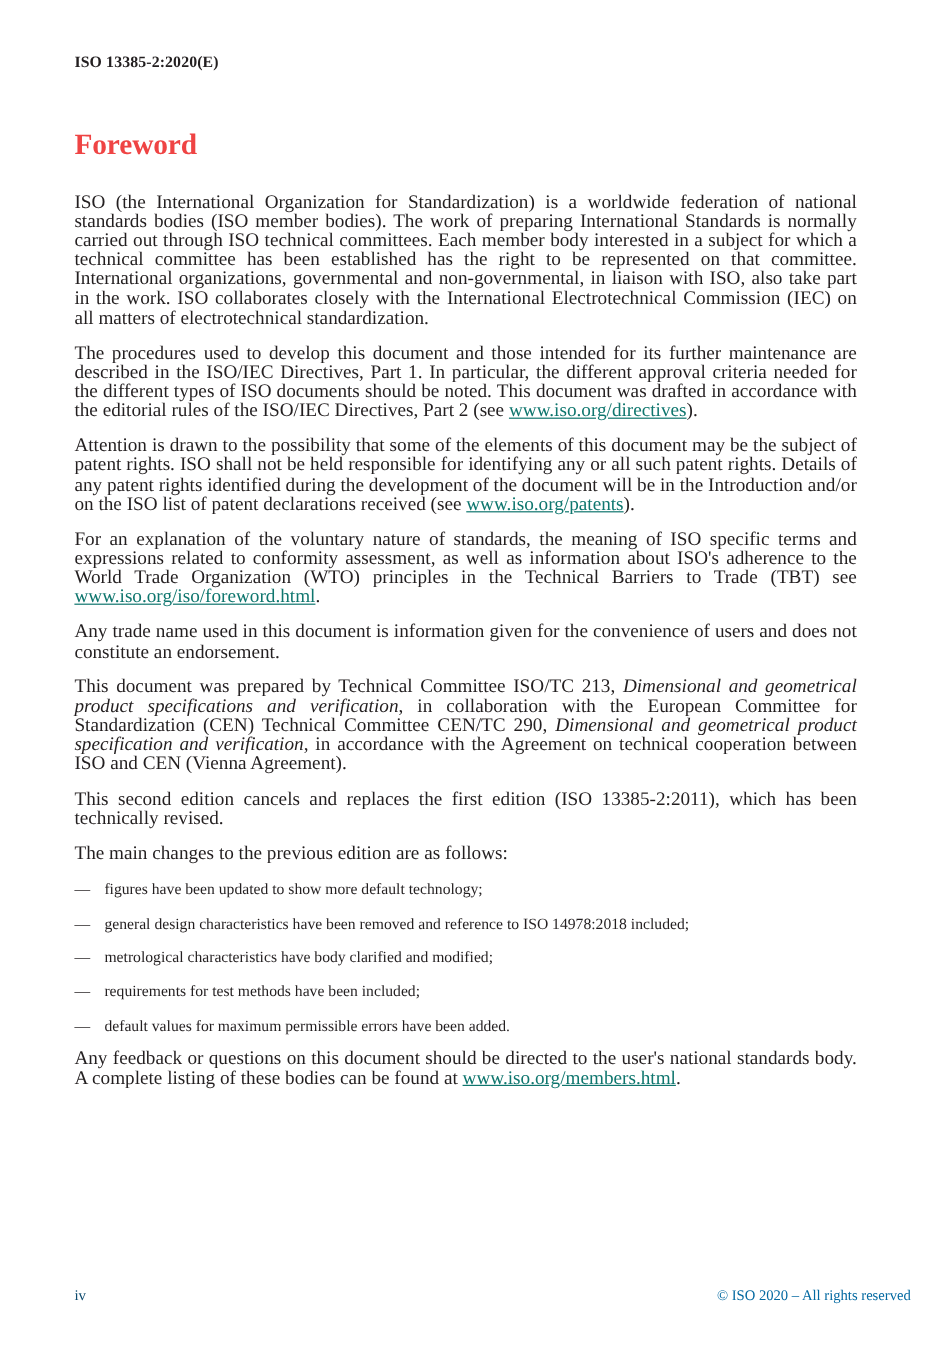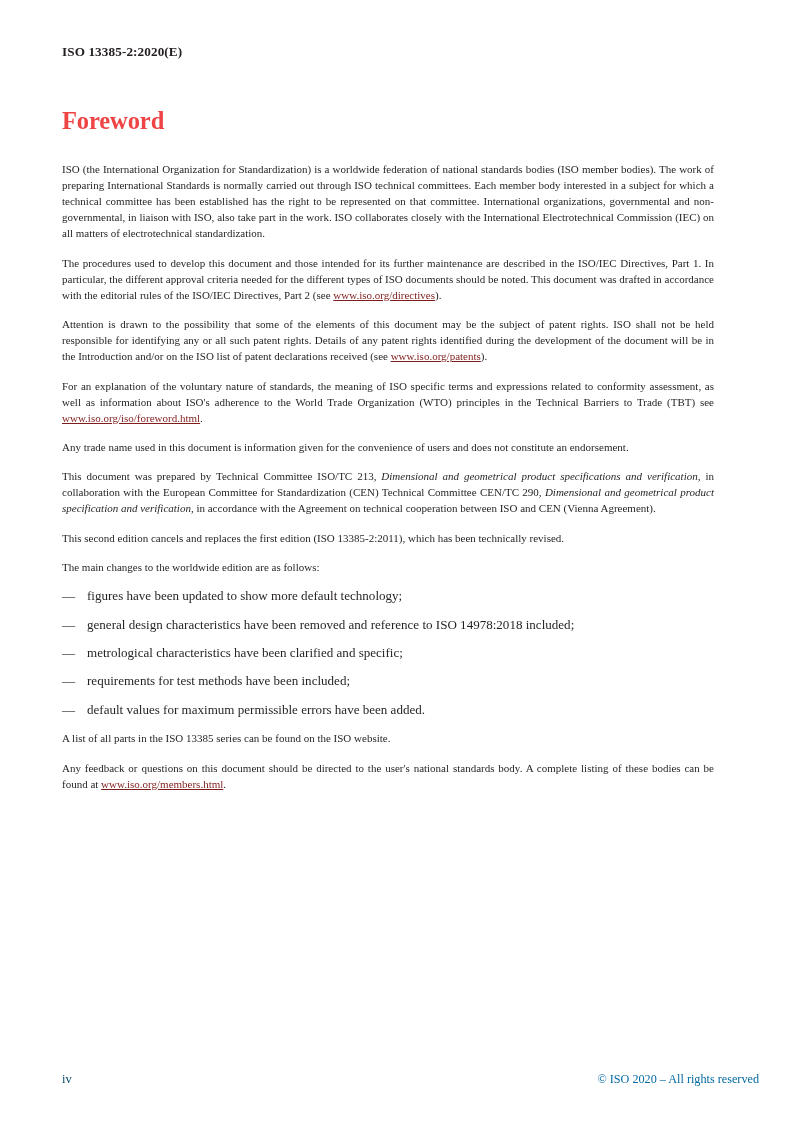--- a/index.html
+++ b/index.html
@@ -38,29 +38,29 @@
   }
   h1.foreword-title {
     font-size: 24.5px;
     font-weight: bold;
     margin: 0 0 26px 0;
     letter-spacing: -0.1px;
     line-height: 1.1;
     color: #ef4444;
   }
   p.body-par {
-    font-size: 11px;
+    font-size: 16px;
     line-height: 16.1px;
     text-align: justify;
     margin: 0 0 13.2px 0;
     color: #231f20;
     hyphens: none;
   }
   .lnk {
-    color: #7f1d1d;
+    color: #0f766e;
     text-underline-offset: 1px;
   }
   i, em { font-style: italic; }
 
   ul.change-list {
     list-style: none;
     margin: 0 0 0 0;
     padding: 0;
   }
   ul.change-list li {
@@ -119,31 +119,30 @@
     <p class="body-par"><span>Attention is drawn to the possibility that some of the elements of this document may be the subject of patent rights. ISO shall not be held responsible for identifying any or all such patent rights. Details of any patent rights identified during the development of the document will be in the Introduction and/or on the ISO list of patent declarations received (see </span><a class="lnk" href="#">www.iso.org/patents</a><span>).</span></p>
 
     <p class="body-par"><span>For an explanation of the voluntary nature of standards, the meaning of ISO specific terms and expressions related to conformity assessment, as well as information about ISO's adherence to the World Trade Organization (WTO) principles in the Technical Barriers to Trade (TBT) see </span><a class="lnk" href="#">www.iso.org/iso/foreword.html</a><span>.</span></p>
 
     <p class="body-par">Any trade name used in this document is information given for the convenience of users and does not constitute an endorsement.</p>
 
     <p class="body-par"><span>This document was prepared by Technical Committee ISO/TC 213, </span><i>Dimensional and geometrical product specifications and verification</i><span>, in collaboration with the European Committee for Standardization (CEN) Technical Committee CEN/TC 290, </span><i>Dimensional and geometrical product specification and verification</i><span>, in accordance with the Agreement on technical cooperation between ISO and CEN (Vienna Agreement).</span></p>
 
     <p class="body-par">This second edition cancels and replaces the first edition (ISO 13385-2:2011), which has been technically revised.</p>
 
-    <p class="body-par">The main changes to the worldwide edition are as follows:</p>
+    <p class="body-par">The main changes to the previous edition are as follows:</p>
 
     <ul class="change-list">
       <li><span class="dash">—</span><span>figures have been updated to show more default technology;</span></li>
       <li><span class="dash">—</span><span>general design characteristics have been removed and reference to ISO 14978:2018 included;</span></li>
-      <li><span class="dash">—</span><span>metrological characteristics have been clarified and specific;</span></li>
+      <li><span class="dash">—</span><span>metrological characteristics have body clarified and modified;</span></li>
       <li><span class="dash">—</span><span>requirements for test methods have been included;</span></li>
       <li><span class="dash">—</span><span>default values for maximum permissible errors have been added.</span></li>
     </ul>
 
-    <p class="body-par after-list">A list of all parts in the ISO 13385 series can be found on the ISO website.</p>
 
     <p class="body-par"><span>Any feedback or questions on this document should be directed to the user's national standards body. A complete listing of these bodies can be found at </span><a class="lnk" href="#">www.iso.org/members.html</a><span>.</span></p>
 
   </div>
 
   <div class="footer">
     <div class="pageno">iv</div>
     <div class="copyright">© ISO 2020 – All rights reserved</div>
   </div>
 

